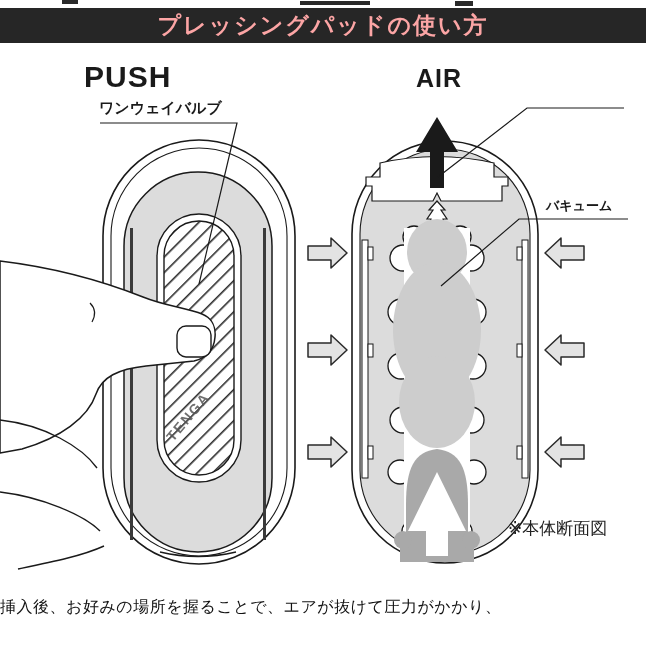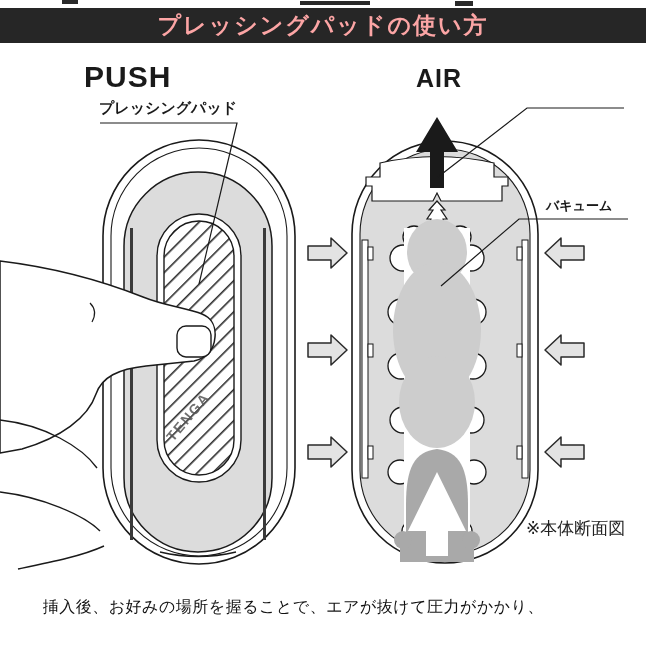--- a/index.html
+++ b/index.html
@@ -8,22 +8,22 @@
   #art{position:absolute;left:0;top:0;}
   .abs{position:absolute;white-space:nowrap;}
   .banner{left:0;top:8px;width:646px;height:35px;background:#262626;color:#fca5a5;
           font-size:23px;font-weight:bold;letter-spacing:2px;text-align:center;line-height:35px;}
   .frag{position:absolute;background:#2a2a2a;}
   .push{left:84px;top:60px;font-size:30px;font-weight:bold;letter-spacing:1px;}
   .padlabel{left:99px;top:99px;font-size:15px;font-weight:bold;}
   .air{left:416px;top:64px;font-size:25px;font-weight:bold;letter-spacing:1px;}
   .valvelabel{left:523px;top:88px;font-size:15px;font-weight:bold;letter-spacing:-0.5px;}
   .vaclabel{left:546px;top:197px;font-size:13px;font-weight:bold;}
-  .note{left:508px;top:517px;font-size:17px;color:#222;margin-left:18px;}
-  .cap{left:0;width:544px;text-align:right;font-size:16px;color:#111;letter-spacing:0.5px;}
+  .note{left:508px;top:517px;font-size:17px;color:#222;}
+  .cap{left:0;width:544px;text-align:left;font-size:16px;color:#111;letter-spacing:0.5px;}
   .cap1{top:597px;}
   .cap2{top:624px;}
   .tenga{left:163px;top:434px;font-size:14px;font-weight:bold;color:#555;
          letter-spacing:2px;transform:rotate(-50deg);transform-origin:0 0;opacity:0.85;}
 </style>
 </head>
 <body>
 
 <div id="stage">
 
@@ -130,19 +130,19 @@
       </g>
     </g>
   </svg>
 
   <div class="frag" style="left:62px;top:0;width:16px;height:4px"></div>
   <div class="frag" style="left:300px;top:1px;width:70px;height:4px"></div>
   <div class="frag" style="left:455px;top:1px;width:18px;height:5px"></div>
 
   <div class="abs banner">プレッシングパッドの使い方</div>
   <div class="abs push">PUSH</div>
-  <div class="abs padlabel">プレッシングパッド</div>
+  <div class="abs padlabel">ワンウェイバルブ</div>
   <div class="abs tenga">TENGA</div>
   <div class="abs air">AIR</div>
   <div class="abs vaclabel">バキューム</div>
   <div class="abs note">※本体断面図</div>
   <div class="abs cap cap1">挿入後、お好みの場所を握ることで、エアが抜けて圧力がかかり、</div>
 </div>
 
 </body></html>

